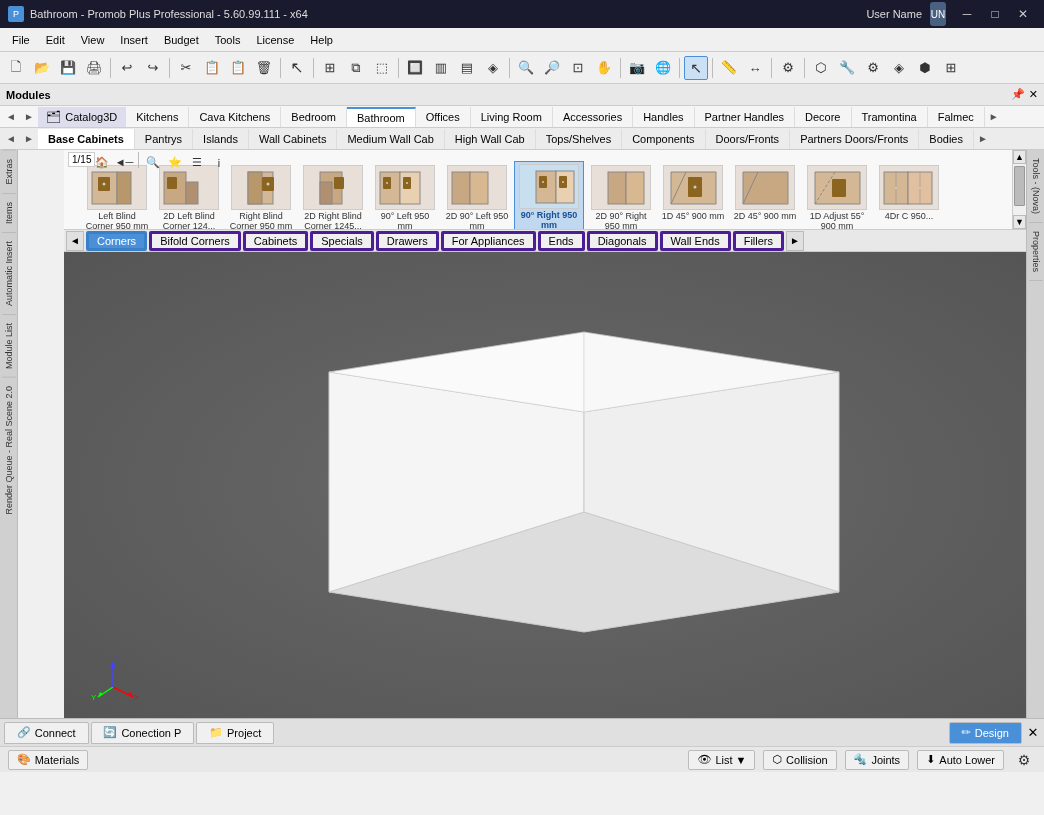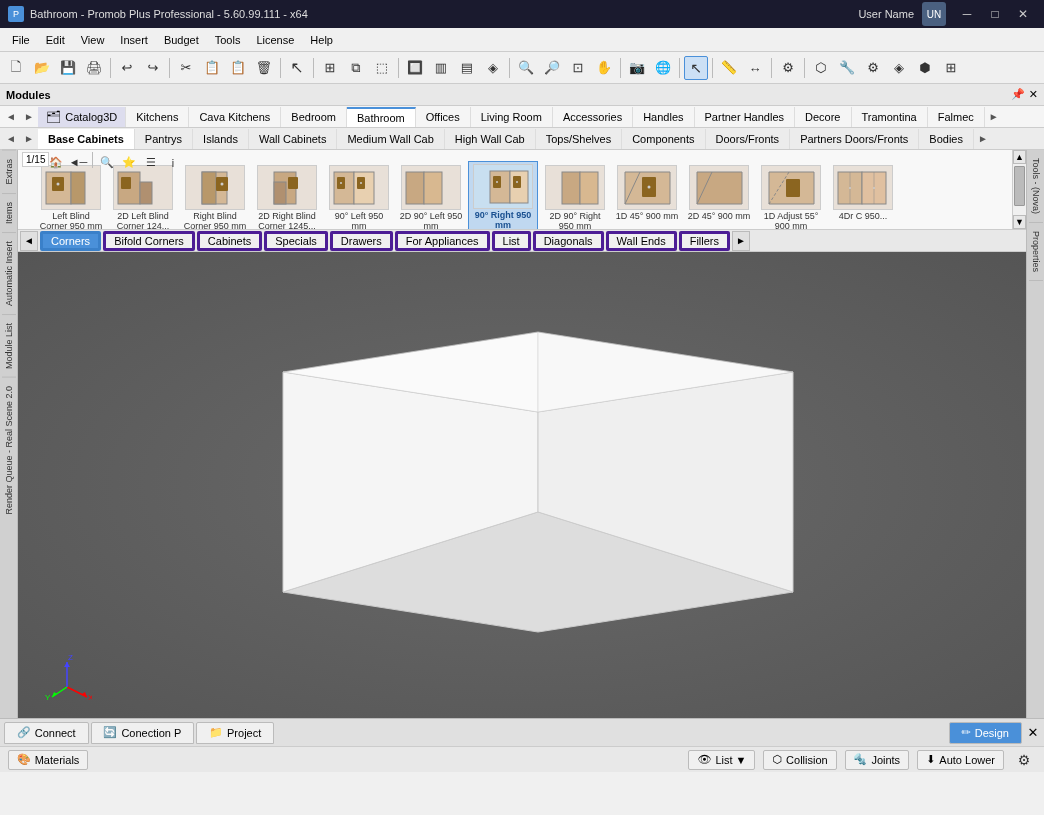--- a/index.html
+++ b/index.html
@@ -41,21 +41,21 @@
     .cat-tab2.active { background: #fff; font-weight: bold; }
 
     
     #main-layout { display: flex; height: calc(815px - 28px - 24px - 32px - 22px - 22px - 22px); }
 
     
     #left-sidebar { width: 18px; background: #d0d0d0; display: flex; flex-direction: column; align-items: center; border-right: 1px solid #bbb; }
     .sidebar-tab-vert { writing-mode: vertical-rl; text-orientation: mixed; transform: rotate(180deg); font-size: 9px; padding: 8px 2px; cursor: pointer; color: #333; border-bottom: 1px solid #bbb; white-space: nowrap; }
 
     
-    #content-area { flex: 1; display: flex; flex-direction: column; overflow: hidden; }
+    #content-area { flex: 1; display: flex; flex-direction: column; overflow: hidden; padding-left: 46px; }
 
     
     #catalog-items { background: #f8f8f8; height: 80px; border-bottom: 1px solid #ccc; display: flex; align-items: center; padding: 2px; overflow: hidden; position: relative; }
     .page-indicator { position: absolute; top: 2px; left: 4px; font-size: 10px; background: #fff; border: 1px solid #ccc; padding: 1px 3px; z-index: 1; }
     .items-container { display: flex; gap: 2px; overflow: hidden; margin-left: 30px; align-items: flex-end; }
     .cat-item { display: flex; flex-direction: column; align-items: center; width: 70px; cursor: pointer; padding: 2px; }
     .cat-item .item-img { width: 60px; height: 45px; background: #e8e0d8; border: 1px solid #ccc; display: flex; align-items: center; justify-content: center; overflow: hidden; }
     .cat-item .item-label { font-size: 9px; text-align: center; line-height: 1.1; margin-top: 2px; color: #333; height: 22px; }
 
     
@@ -97,21 +97,21 @@
 
 <div id="titlebar">
   <div class="title-left">
     <div class="app-icon">
       <span>P</span>
     </div>
     <span class="title-text">Bathroom - Promob Plus Professional - 5.60.99.111 - x64</span>
   </div>
   <div style="display:flex; align-items:center; gap:8px;">
     <span style="font-size:11px; color:#ddd;">User Name</span>
-    <div style="width:24px;height:24px;background:#4a6080;border-radius:3px;display:flex;align-items:center;justify-content:center;font-size:10px;color:white;">UN</div>
+    <div style="width:16px;height:24px;background:#4a6080;border-radius:3px;display:flex;align-items:center;justify-content:center;font-size:10px;color:white;">UN</div>
     <div class="win-controls">
       <div class="win-btn">─</div>
       <div class="win-btn">□</div>
       <div class="win-btn close">✕</div>
     </div>
   </div>
 </div>
 
 <div id="menubar">
   <div class="menu-item">File</div>
@@ -400,21 +400,21 @@
     </div>
 
     <div id="subcat-tabs">
       <div class="subcat-nav">◄</div>
       <div class="subcat-tab active">Corners</div>
       <div class="subcat-tab">Bifold Corners</div>
       <div class="subcat-tab">Cabinets</div>
       <div class="subcat-tab">Specials</div>
       <div class="subcat-tab">Drawers</div>
       <div class="subcat-tab">For Appliances</div>
-      <div class="subcat-tab">List</div>
+      <div class="subcat-tab">Ends</div>
       <div class="subcat-tab">Diagonals</div>
       <div class="subcat-tab">Wall Ends</div>
       <div class="subcat-tab">Fillers</div>
       <div class="subcat-nav">►</div>
     </div>
 
     <div id="viewport">
       <div class="viewport-bg">
 
         <svg width="620" height="380" viewBox="0 0 620 380" style="position:absolute; top:60px; left:210px;">

